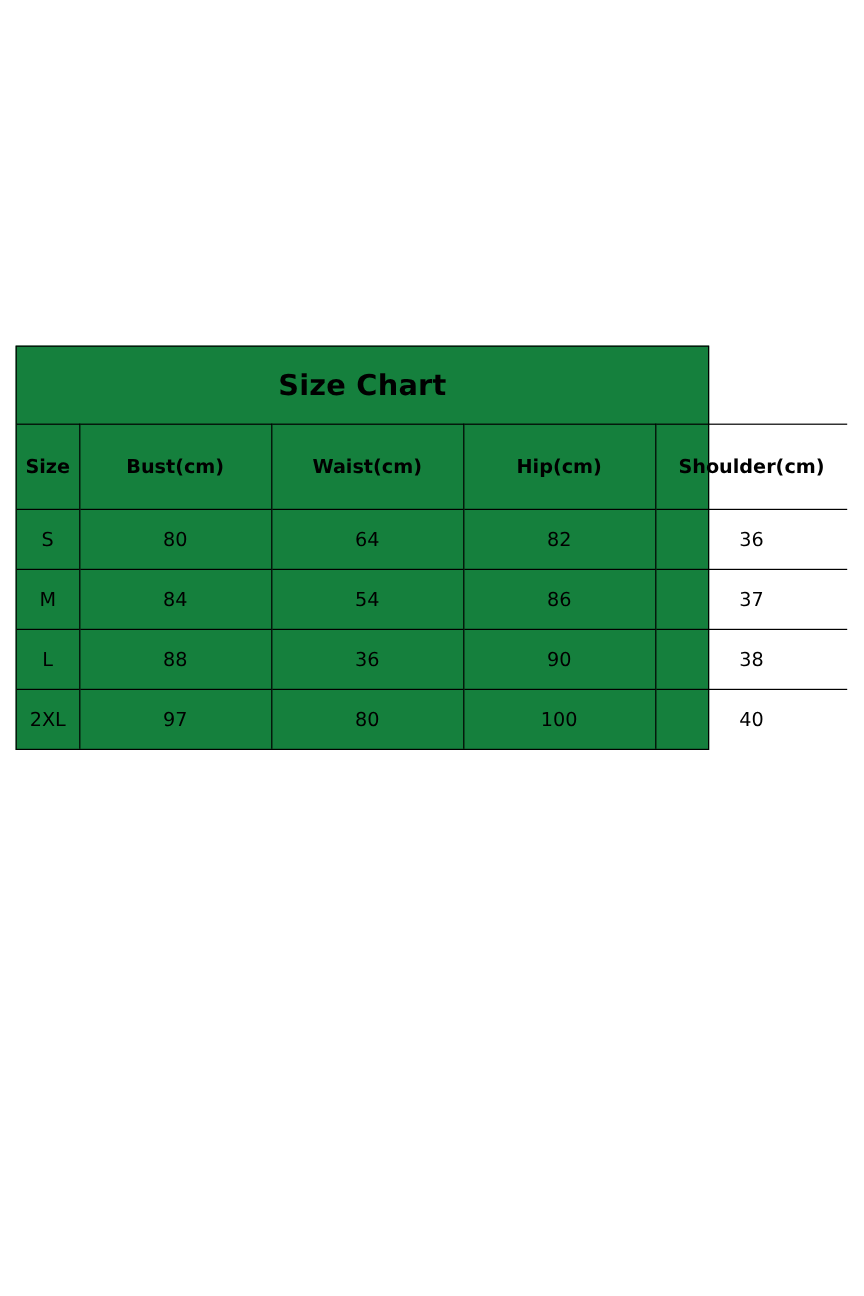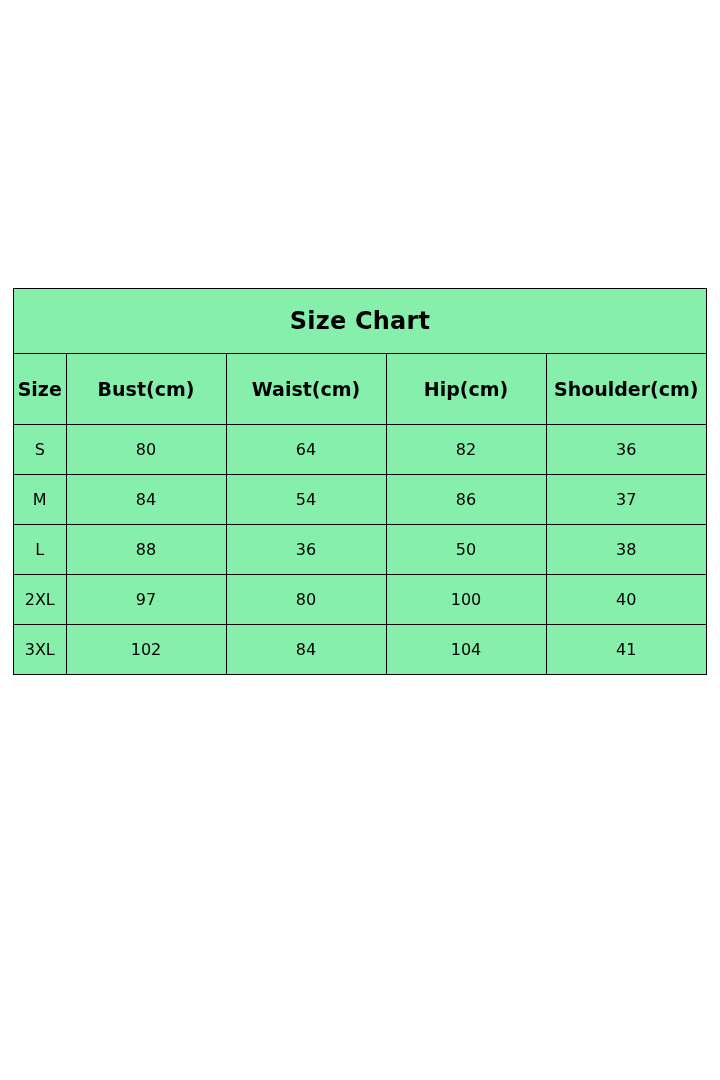--- a/index.html
+++ b/index.html
@@ -12,24 +12,24 @@
     background: #ffffff;
     font-family: "DejaVu Sans", sans-serif;
     color: #000000;
     position: relative;
     overflow: hidden;
   }
   #size-chart-wrapper {
     position: absolute;
     left: 13px;
     top: 288px;
-    width: 694px;
+    width: 578px;
     border: 1px solid #000000;
     box-sizing: border-box;
-    background: #86efac;
+    background: #15803d;
   }
   .chart-title {
     text-align: center;
     font-size: 24px;
     font-weight: bold;
     padding: 18px 0 17px 0;
     line-height: 1.2;
     letter-spacing: 0.2px;
   }
   table.size-table {
@@ -46,21 +46,21 @@
     font-size: 16px;
     height: 49px;
     padding: 0;
   }
   table.size-table th:last-child,
   table.size-table td:last-child {
     border-right: none;
   }
   table.size-table thead th {
     font-weight: bold;
-    font-size: 19px;
+    font-size: 16px;
     height: 70px;
   }
   col.col-size { width: 52px; }
   col.col-data { width: 160px; }
   col.col-last { width: 160px; }
   .note-row td {
     border-right: none;
     border-top: 1px solid #000000;
     font-size: 16px;
     line-height: 1.45;
@@ -105,33 +105,26 @@
         <td>M</td>
         <td>84</td>
         <td>54</td>
         <td>86</td>
         <td>37</td>
       </tr>
       <tr>
         <td>L</td>
         <td>88</td>
         <td>36</td>
-        <td>50</td>
+        <td>90</td>
         <td>38</td>
       </tr>
       <tr>
         <td>2XL</td>
         <td>97</td>
         <td>80</td>
         <td>100</td>
         <td>40</td>
       </tr>
-      <tr>
-        <td>3XL</td>
-        <td>102</td>
-        <td>84</td>
-        <td>104</td>
-        <td>41</td>
-      </tr>
     </tbody>
   </table>
 
 </div>
 
 </body></html>

